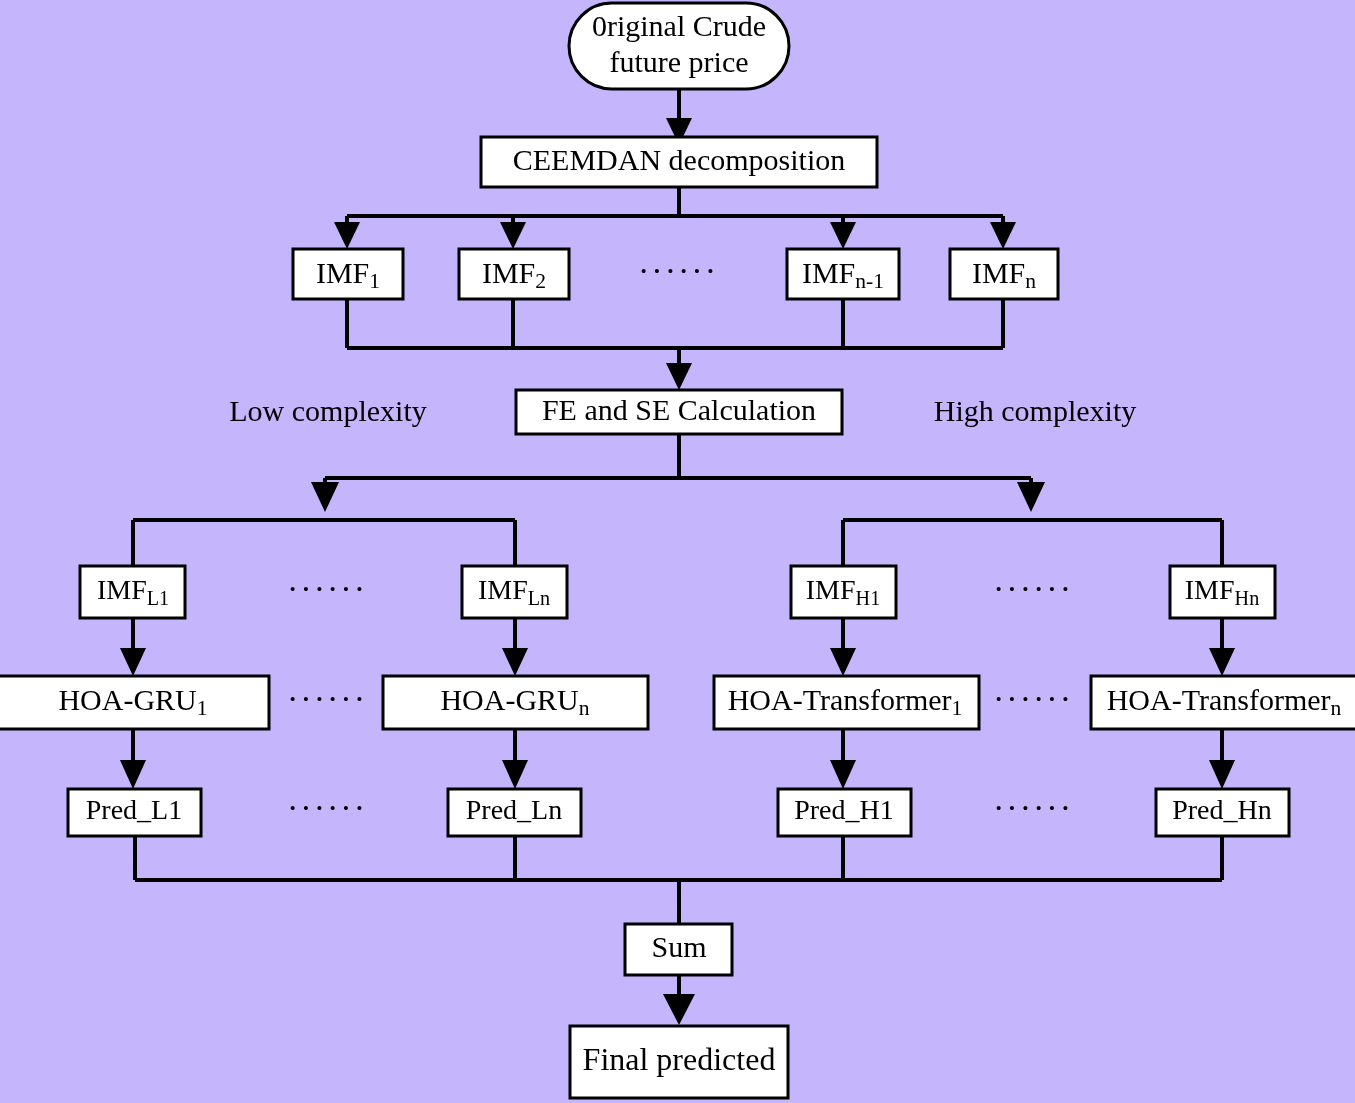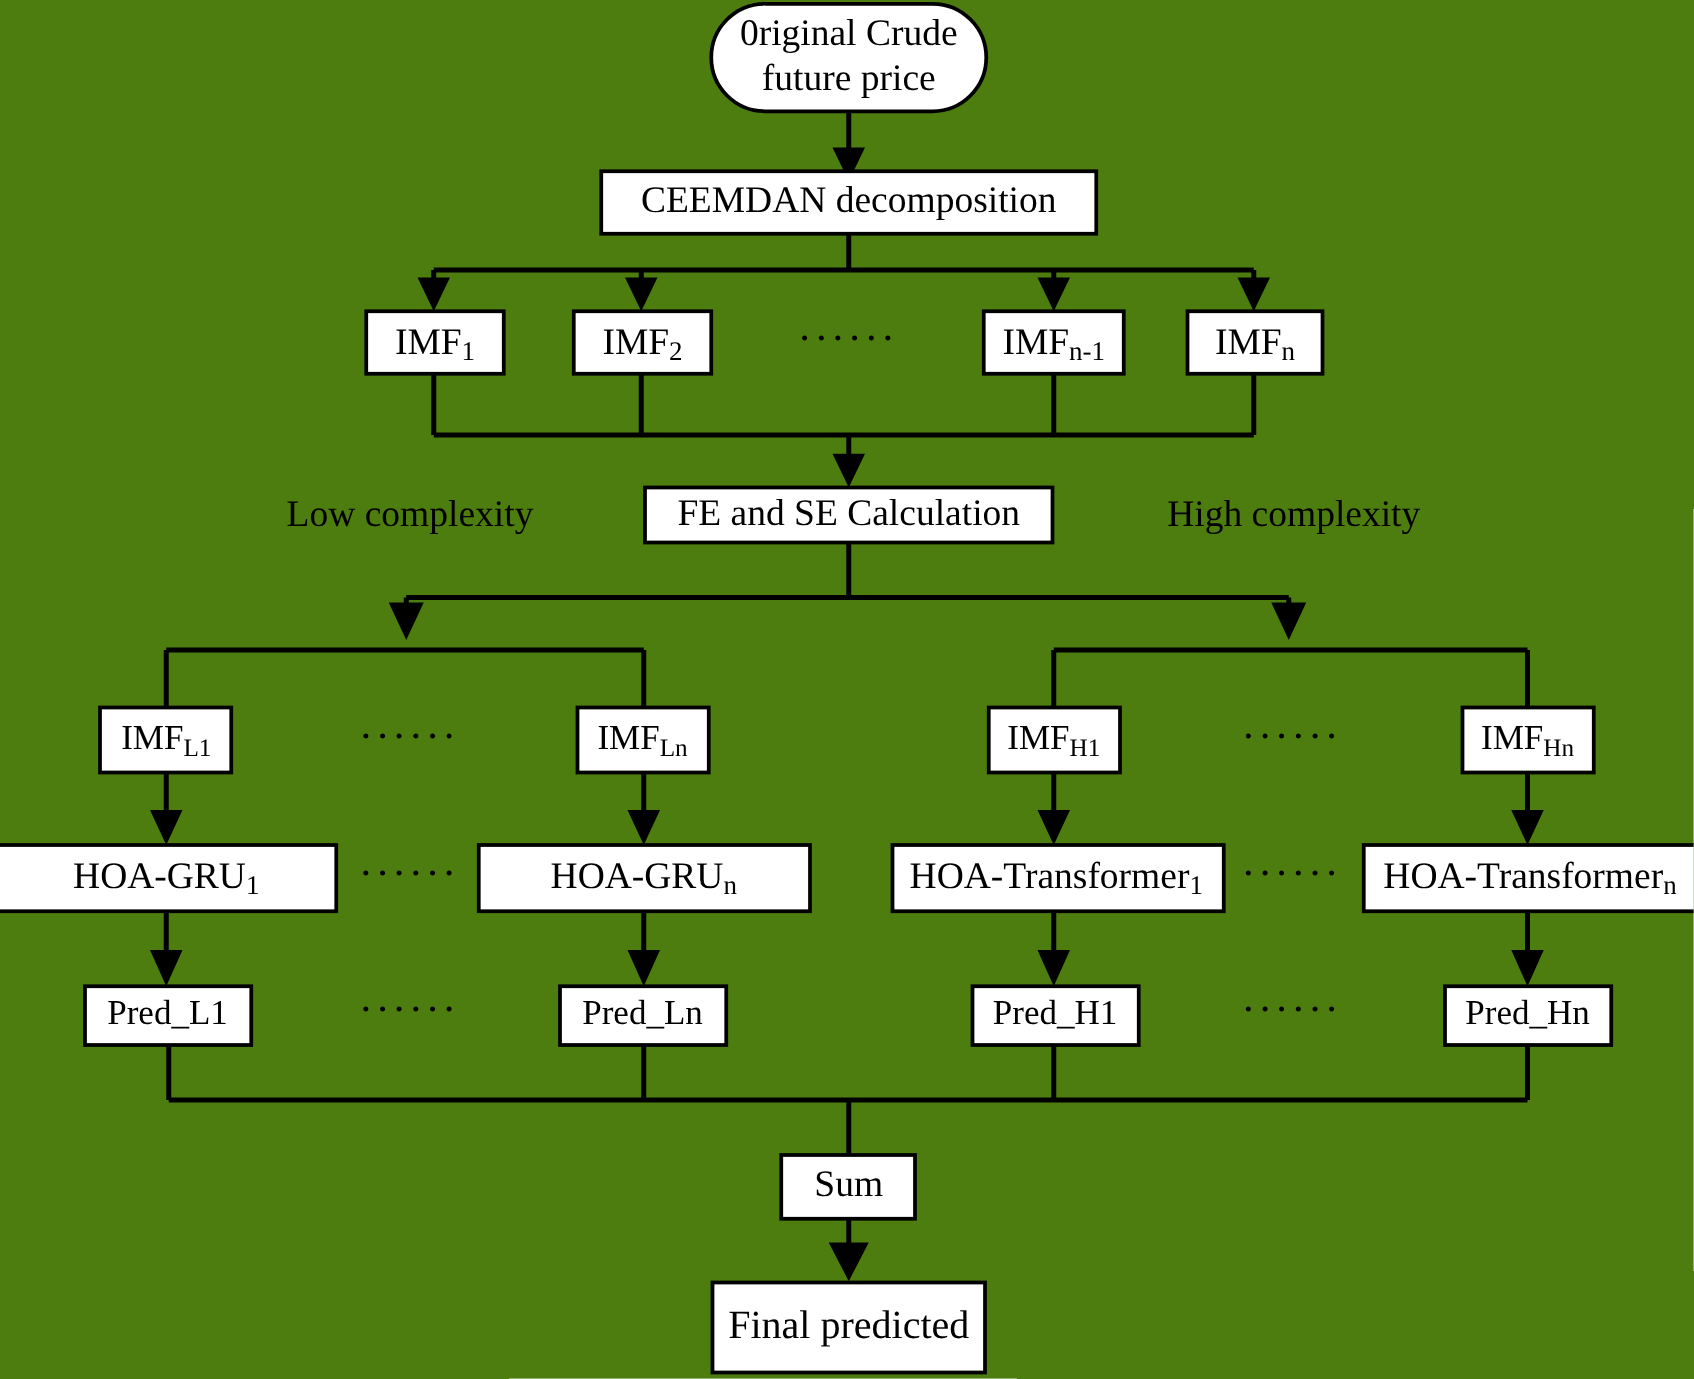--- a/index.html
+++ b/index.html
@@ -10,21 +10,21 @@
   body {
     width: 1355px;
     height: 1103px;
     font-family: "Liberation Serif", "DejaVu Serif", serif;
     overflow: hidden;
   }
   #diagram-root {
     position: relative;
     width: 1355px;
     height: 1103px;
-    background: #4d7c0f;
+    background: #c4b5fd;
   }
   svg#flow-svg {
     position: absolute;
     top: 0;
     left: 0;
     width: 1355px;
     height: 1103px;
     display: block;
   }
   .node-box {

